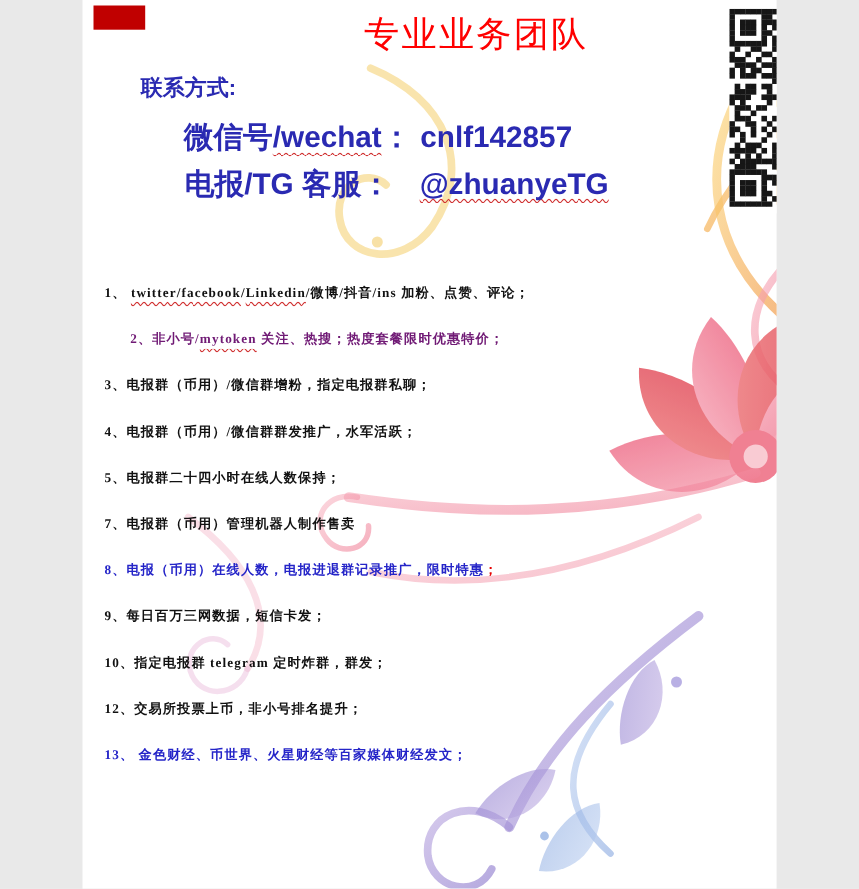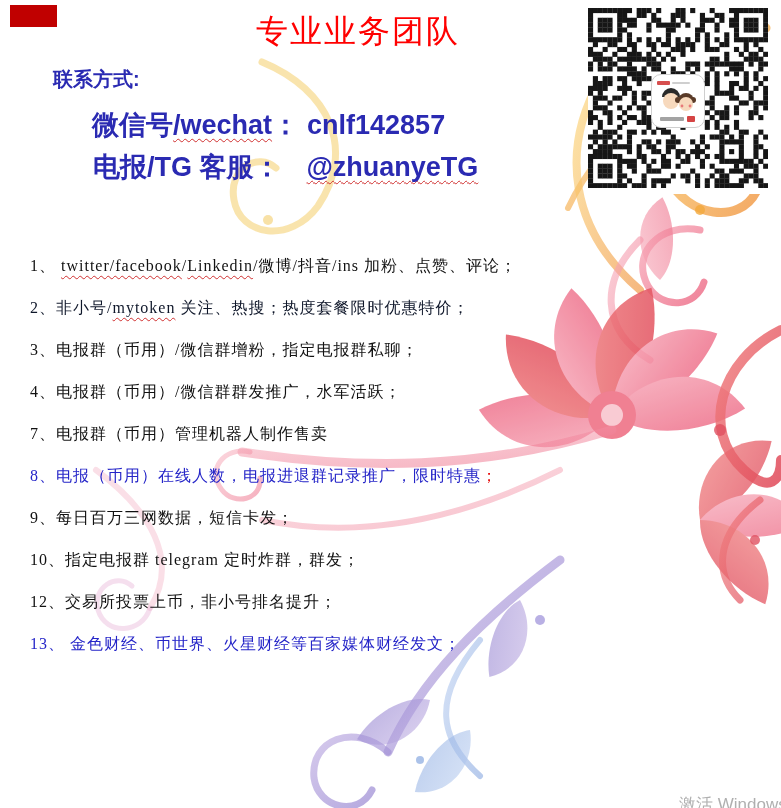--- a/index.html
+++ b/index.html
@@ -1,17 +1,17 @@
 <!DOCTYPE html>
 <html><head>
 <meta charset="utf-8">
 <style>
   html,body{margin:0;padding:0;background:#e9e9e9;}
   .stage{
-    position:relative;width:781px;height:808px;margin:0 auto;
+    position:relative;width:631px;height:808px;margin:0 auto;
     background:#ffffff;overflow:hidden;
     font-family:"Liberation Serif","DejaVu Serif",serif;
   }
   .flourish{position:absolute;left:0;top:0;z-index:0;}
   .corner-mark{position:absolute;left:10px;top:5px;width:47px;height:22px;background:#c00000;z-index:3;}
   .title{
     position:absolute;left:256px;top:10px;margin:0;z-index:2;
     font-size:32px;font-weight:400;letter-spacing:2px;color:#ff0000;white-space:nowrap;
   }
   .contact{position:absolute;left:0;top:0;z-index:2;font-family:"Liberation Sans","DejaVu Sans",sans-serif;font-weight:bold;color:#2a2ab2;}
@@ -24,22 +24,22 @@
   .wavy{
     text-decoration:underline;text-decoration-style:wavy;text-decoration-color:#d03030;
     text-decoration-thickness:1px;text-underline-offset:4px;text-decoration-skip-ink:none;
   }
   .qr-wrap{position:absolute;left:588px;top:8px;width:180px;height:186px;background:#ffffff;z-index:3;}
   .qr-avatar{
     position:absolute;left:63px;top:66px;width:54px;height:54px;background:#ffffff;
     border:1px solid #cfcfcf;border-radius:10px;box-sizing:border-box;overflow:hidden;
   }
   .services{
-    position:absolute;left:30px;top:245px;margin:0;padding:0;z-index:2;
-    list-style:none;font-weight:normal;font-size:16px;letter-spacing:1px;
+    position:absolute;left:20px;top:245px;margin:0;padding:0;z-index:2;
+    list-style:none;font-weight:bold;font-size:12px;letter-spacing:1px;
   }
   .services li{height:42px;line-height:42px;white-space:nowrap;}
   .watermark{
     position:absolute;left:679px;top:793px;z-index:4;white-space:nowrap;
     font-family:"Liberation Sans","DejaVu Sans",sans-serif;font-size:17px;color:#a2a2a2;opacity:.85;
   }
 </style>
 </head>
 <body>
 
@@ -786,23 +786,24 @@
         <circle cx="30" cy="31" r="1.4" fill="#e87a7a"></circle>
         <circle cx="38" cy="31" r="1.4" fill="#e87a7a"></circle>
         <rect x="8" y="42" width="24" height="4" rx="1" fill="#666666" opacity="0.6"></rect>
         <rect x="35" y="41" width="8" height="6" rx="1" fill="#d03030" opacity="0.9"></rect>
       </svg>
     </div>
   </div>
 
   <ol class="services">
       <li style="color: rgb(17, 17, 17);"><span>1、  </span><span class="wavy">twitter/facebook</span><span>/</span><span class="wavy">Linkedin</span><span>/微博/抖音/ins 加粉、点赞、评论；</span></li>
-      <li style="color: #0f172a;"><span>2、非小号/</span><span class="wavy">mytoken</span><span> 关注、热搜；热度套餐限时优惠特价；</span></li>
+      <li style="color: #701a75; text-align: center;"><span>2、非小号/</span><span class="wavy">mytoken</span><span> 关注、热搜；热度套餐限时优惠特价；</span></li>
       <li style="color: rgb(17, 17, 17);"><span>3、电报群（币用）/微信群增粉，指定电报群私聊；</span></li>
       <li style="color: rgb(17, 17, 17);"><span>4、电报群（币用）/微信群群发推广，水军活跃；</span></li>
+      <li style="color: rgb(17, 17, 17);"><span>5、电报群二十四小时在线人数保持；</span></li>
       <li style="color: rgb(17, 17, 17);"><span>7、电报群（币用）管理机器人制作售卖</span></li>
       <li style="color: rgb(37, 37, 200);"><span>8、电报（币用）在线人数，电报进退群记录推广，限时特惠</span><span style="color: rgb(230, 0, 0);">；</span></li>
       <li style="color: rgb(17, 17, 17);"><span>9、每日百万三网数据，短信卡发；</span></li>
       <li style="color: rgb(17, 17, 17);"><span>10、指定电报群 telegram 定时炸群，群发；</span></li>
       <li style="color: rgb(17, 17, 17);"><span>12、交易所投票上币，非小号排名提升；</span></li>
       <li style="color: rgb(37, 37, 200);"><span>13、 金色财经、币世界、火星财经等百家媒体财经发文；</span></li>
     </ol>
 
   <div class="watermark">激活 Windows</div>
 

